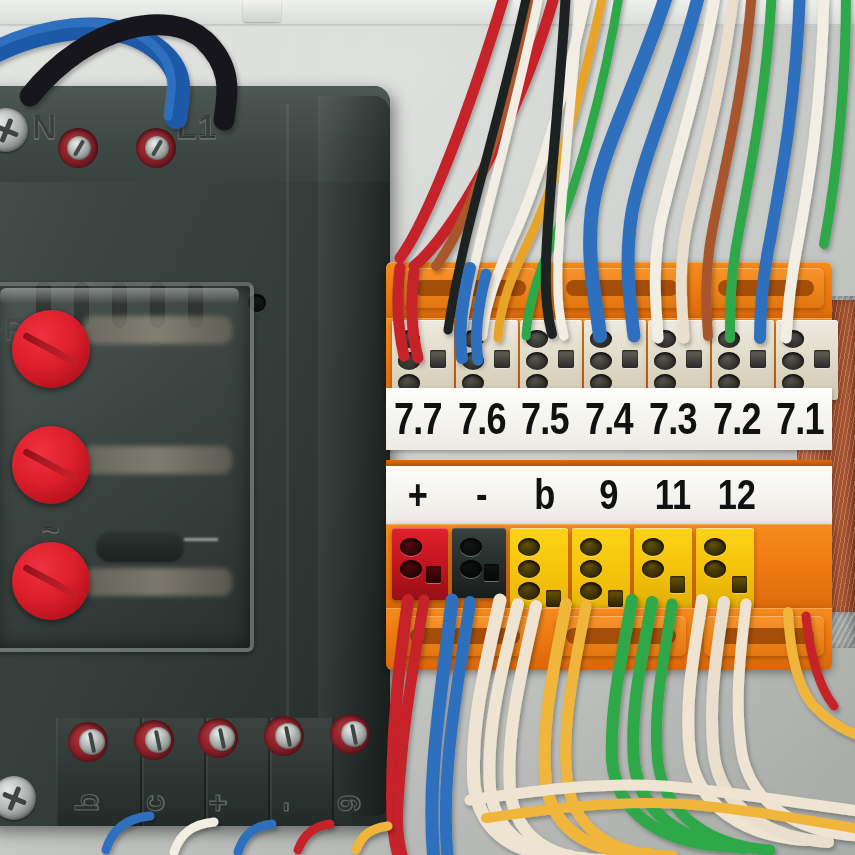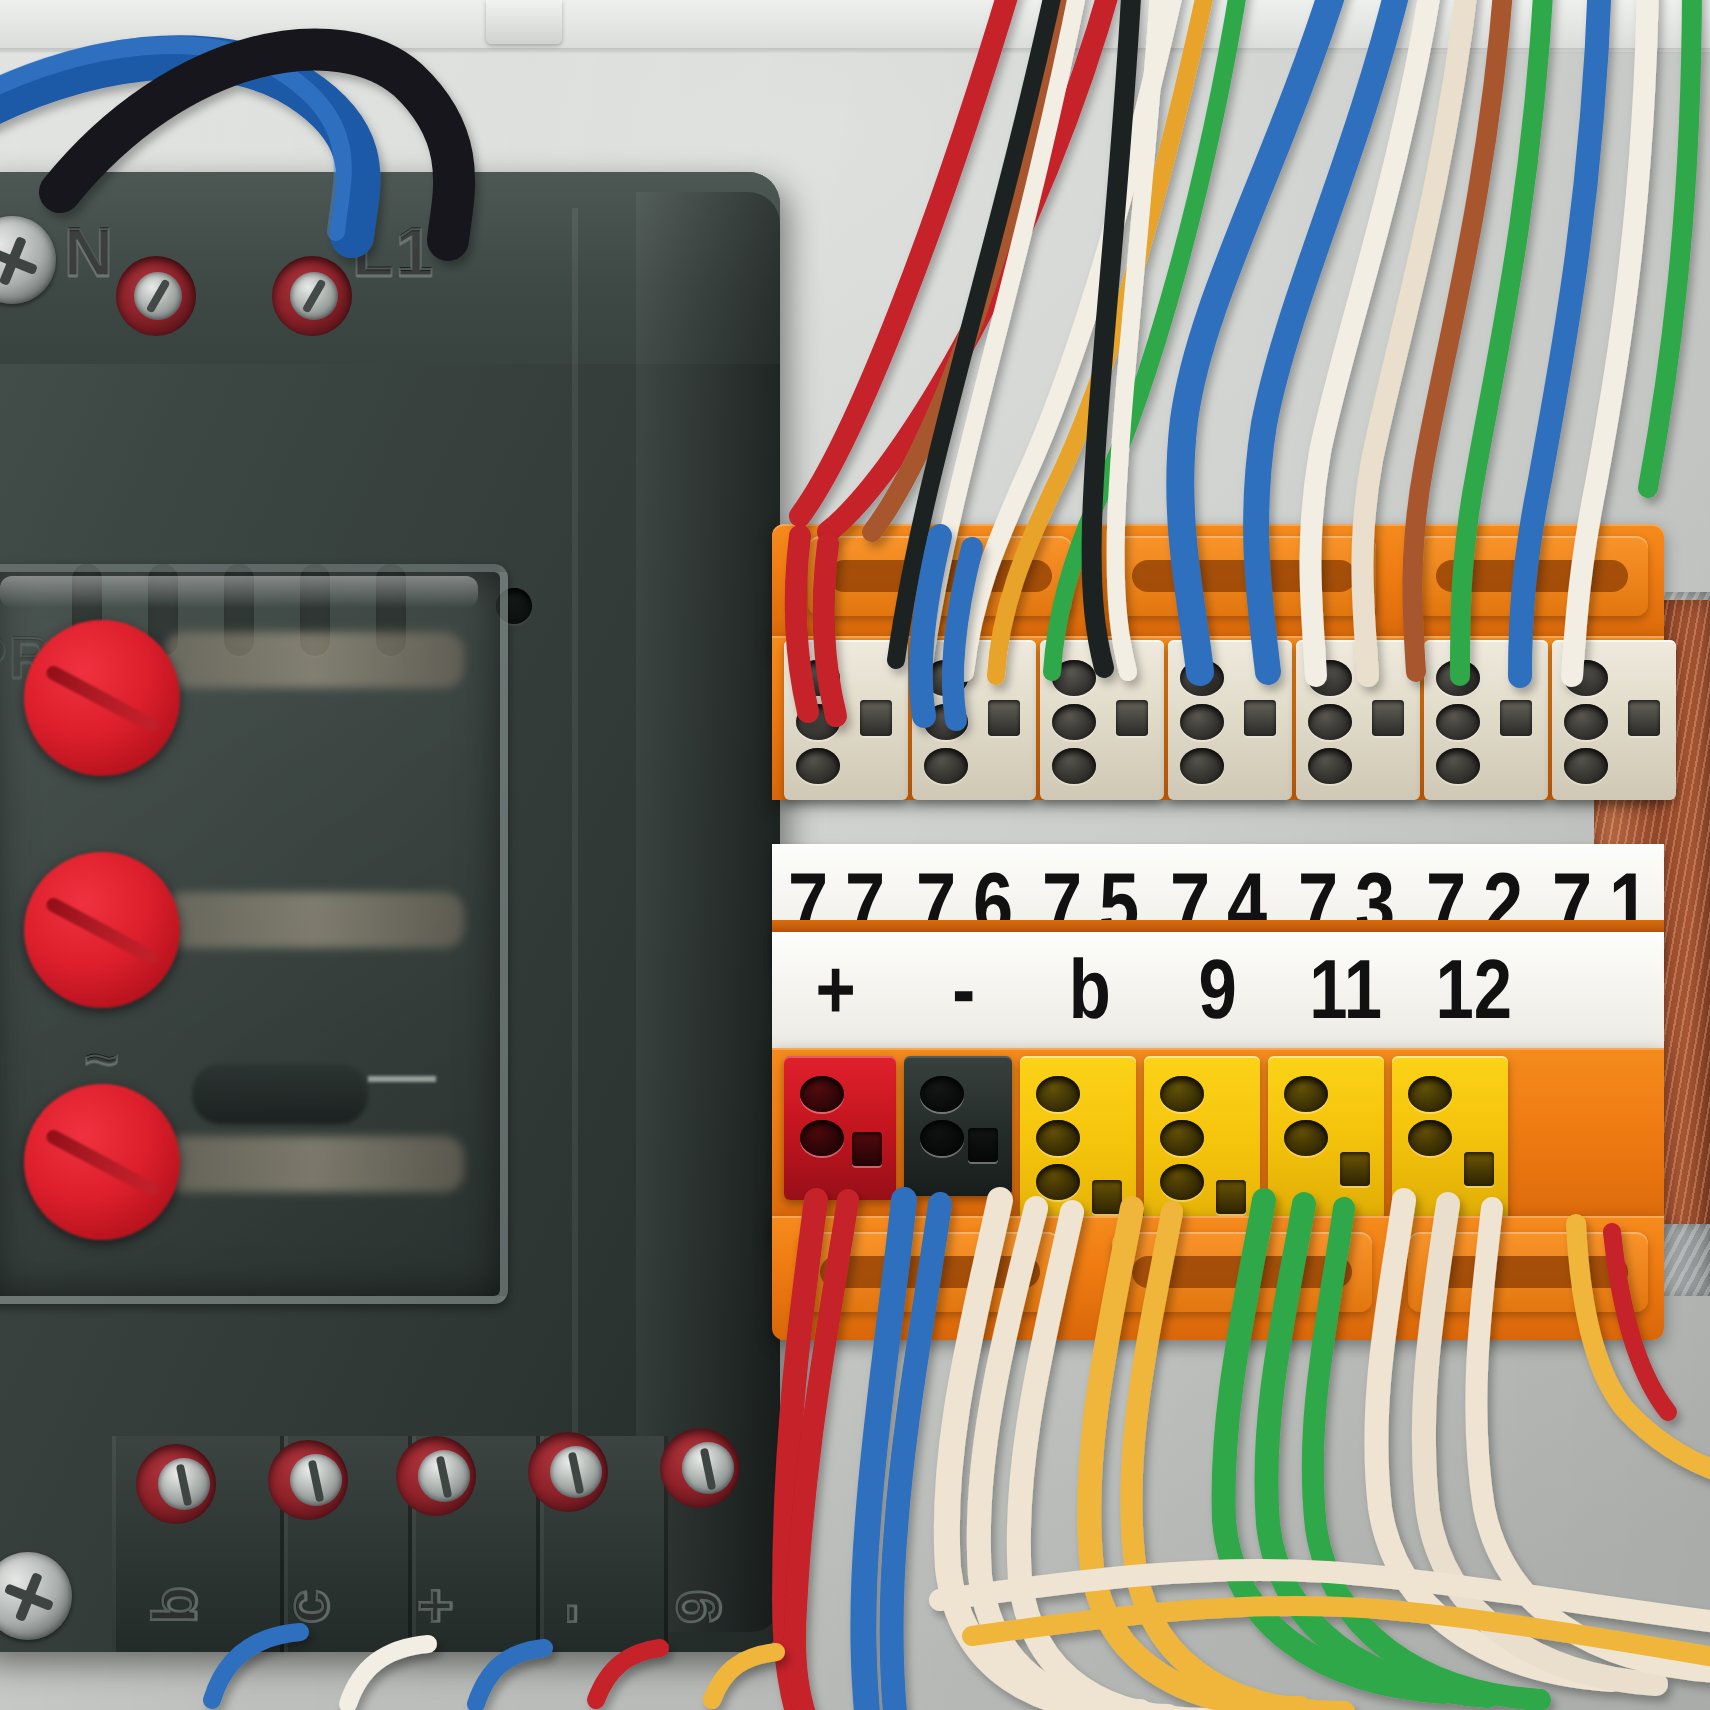--- a/index.html
+++ b/index.html
@@ -294,21 +294,21 @@
         <div class="testslot" style="left: 38px; top: 30px; width: 16px; height: 18px;"></div>
       </div>
       <div class="tb cream" style="left: 776px; top: 320px; width: 62px; height: 80px;">
         <div class="hole" style="left: 6px; top: 10px; width: 22px; height: 18px;"></div>
         <div class="hole" style="left: 6px; top: 32px; width: 22px; height: 18px;"></div>
         <div class="hole" style="left: 6px; top: 54px; width: 22px; height: 18px;"></div>
         <div class="testslot" style="left: 38px; top: 30px; width: 16px; height: 18px;"></div>
       </div>
     </div>
 
-  <div class="label-strip" style="left:386px;top:422px;width:446px;height:62px;">
+  <div class="label-strip" style="left:386px;top:388px;width:446px;height:62px;">
     <div class="label-cells row-top" id="row-top">
         <span>7.7</span>
         <span>7.6</span>
         <span>7.5</span>
         <span>7.4</span>
         <span>7.3</span>
         <span>7.2</span>
         <span>7.1</span>
       </div>
   </div>

